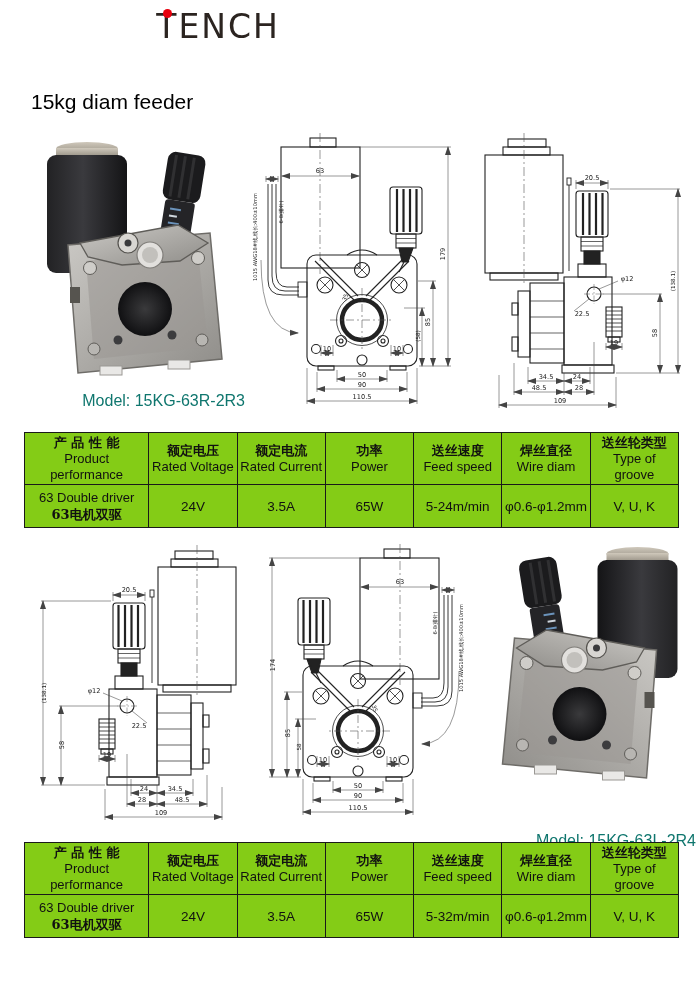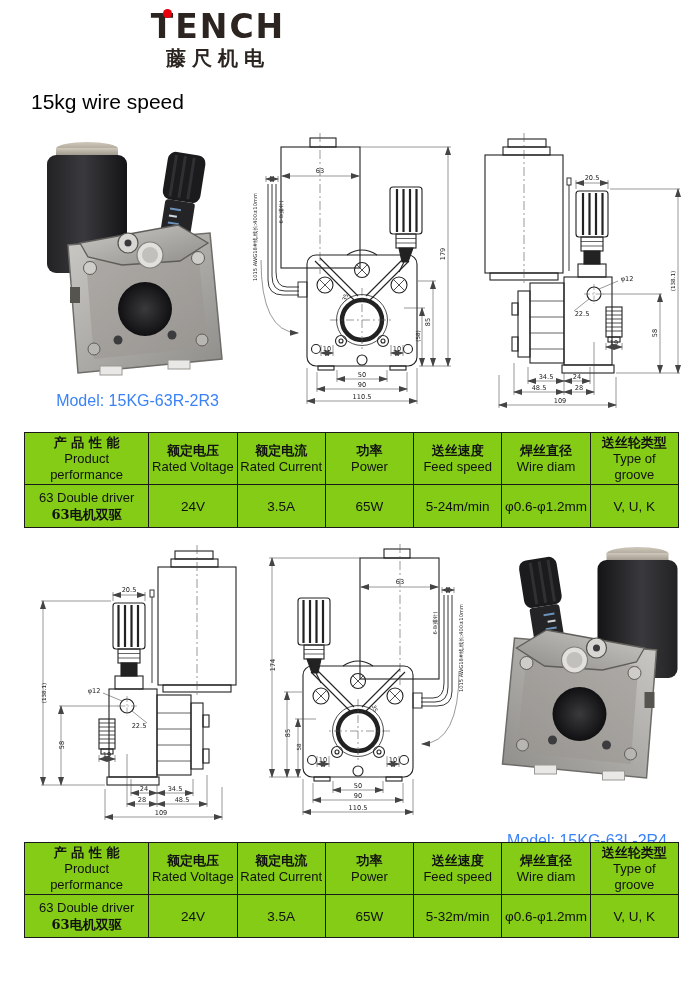--- a/index.html
+++ b/index.html
@@ -1,28 +1,28 @@
 <!DOCTYPE html>
 <html><head>
 <meta charset="utf-8">
 <style>
   html,body{margin:0;padding:0;background:#fff}
   .page{position:relative;width:700px;height:1000px;background:#fff;overflow:hidden;
         font-family:"Liberation Sans",sans-serif;color:#111}
 
   
   .logo{position:absolute;left:133px;top:8px;width:170px;text-align:center;color:#2b2420}
-  .logo-en{position:relative;font-family:"DejaVu Sans",sans-serif;font-weight:700;
+  .logo-en{position:relative;font-family:"DejaVu Sans",sans-serif;font-weight:400;
            font-size:33px;letter-spacing:2px;line-height:38px}
   .logo-dot{position:absolute;left:30px;top:1px;width:9px;height:9px;border-radius:50%;background:#e8000d}
   .logo-cn{font-family:"DejaVu Serif",serif;font-weight:bold;font-size:20px;letter-spacing:6px;line-height:24px}
 
   .title{position:absolute;left:31px;top:90px;font-size:21px;color:#000}
 
-  .model-label{position:absolute;font-size:16px;color:#3b82f6;text-align:center}
+  .model-label{position:absolute;font-size:16px;color:#0f766e;text-align:right}
   .model-r{left:30px;top:392px;width:215px}
   .model-l{left:478px;top:832px;width:218px}
 
   
   .abs{position:absolute}
   svg text{font-family:"DejaVu Sans",sans-serif;fill:#222}
   .dimtxt{font-size:6.6px}
   .dimtxt-s{font-size:5.6px}
   .wiretxt{font-size:5.2px}
 
@@ -244,24 +244,23 @@
         <rect x="138" y="223" width="22" height="9" fill="#e9e8e6" stroke="#9a9894"></rect>
       </g>
     </defs>
   </svg>
 
   <div class="logo">
     <div class="logo-en">
       <span class="logo-dot"></span>
       <span>TENCH</span>
     </div>
-    <div class="logo-cn">藤尺机电</div>
   </div>
 
-  <div class="title">15kg wire speed</div>
+  <div class="title">15kg diam feeder</div>
 
   <svg class="abs" style="left:30px;top:137px" width="215" height="252" viewBox="0 0 215 252">
     <use href="#photoGeo"></use>
   </svg>
   <div class="model-label model-r">Model: 15KG-63R-2R3</div>
 
   <svg class="abs" style="left:252px;top:132px" width="214" height="286" viewBox="0 0 214 286">
     <use href="#frontGeo"></use>
     <text class="dimtxt" x="68" y="41" text-anchor="middle">63</text>
     <text class="dimtxt" x="193" y="122" text-anchor="middle" transform="rotate(-90 193 122)">179</text>

